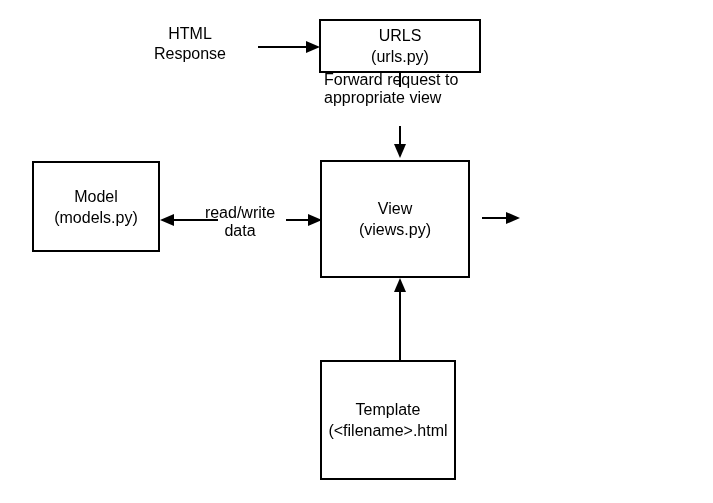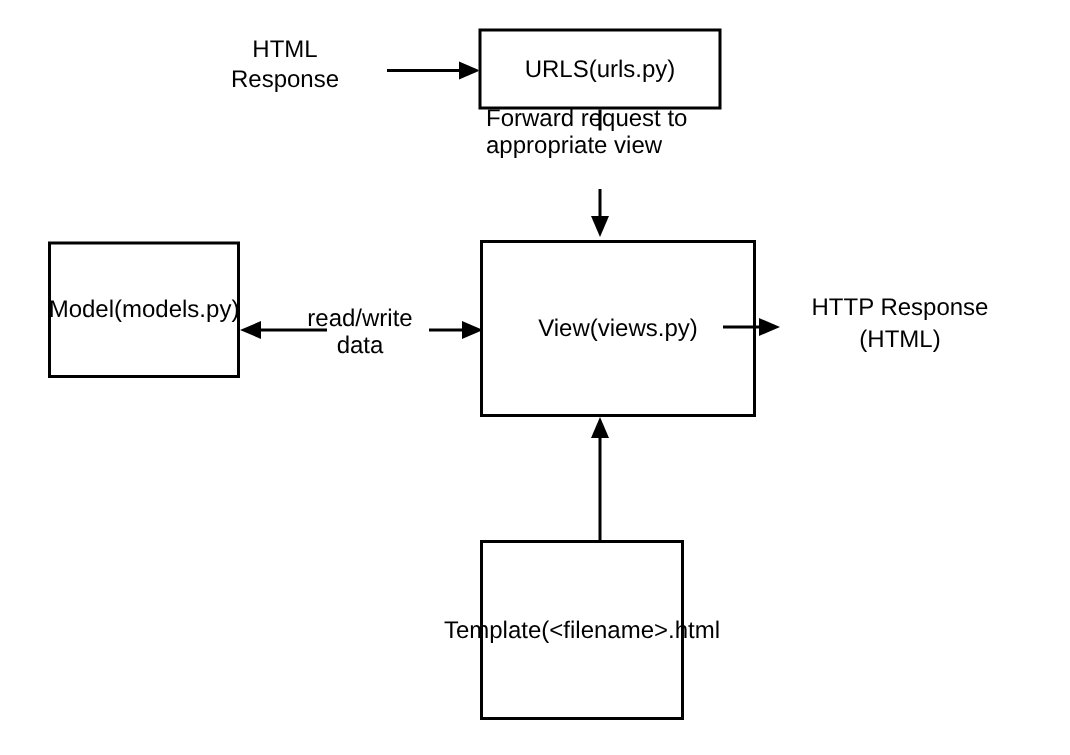--- a/index.html
+++ b/index.html
@@ -19,21 +19,21 @@
     background: var(--bg);
     color: var(--text);
     overflow: hidden;
   }
   .box {
     position: absolute;
     box-sizing: border-box;
     border: 2px solid var(--stroke);
     background: var(--bg);
     display: flex;
-    flex-direction: row;
+    flex-direction: column;
     align-items: center;
     justify-content: center;
     text-align: center;
     font-size: 16px;
     line-height: 21px;
     white-space: nowrap;
   }
   .label {
     position: absolute;
     font-size: 16px;
@@ -106,45 +106,41 @@
   <div>
     <div class="vline" style="left:399px; top:126px; height:18px;"></div>
     <div class="ah ah-down" style="left:394px; top:144px;"></div>
   </div>
 
   <div class="box" style="left:32px; top:161px; width:128px; height:91px;">
     <div>Model</div>
     <div>(models.py)</div>
   </div>
 
-  <div class="box" style="left:320px; top:160px; width:184px; height:118px;">
+  <div class="box" style="left:320px; top:160px; width:150px; height:118px;">
     <div>View</div>
     <div>(views.py)</div>
   </div>
 
   <div>
     <div class="ah ah-left" style="left:160px; top:214px;"></div>
     <div class="hline" style="left:172px; top:219px; width:46px;"></div>
     <div class="label center" style="left:192px; top:204px; width:96px; line-height:18px;text-align:center;">
       <div>read/write</div>
       <div>data</div>
     </div>
     <div class="hline" style="left:286px; top:219px; width:26px;"></div>
     <div class="ah ah-right" style="left:308px; top:214px;"></div>
   </div>
 
   <div>
     <div class="hline" style="left:482px; top:217px; width:28px;"></div>
     <div class="ah ah-right" style="left:506px; top:212px;"></div>
   </div>
 
-  <div class="label center" style="left:524px; top:195px; width:152px; line-height:21px;">
-    <div>HTTP Response</div>
-    <div>(HTML)</div>
-  </div>
 
   <div>
     <div class="ah ah-up" style="left:394px; top:278px;"></div>
     <div class="vline" style="left:399px; top:290px; height:70px;"></div>
   </div>
 
   <div class="box" style="left:320px; top:360px; width:136px; height:120px;">
     <div>Template</div>
     <div>(&lt;filename&gt;.html</div>
   </div>

